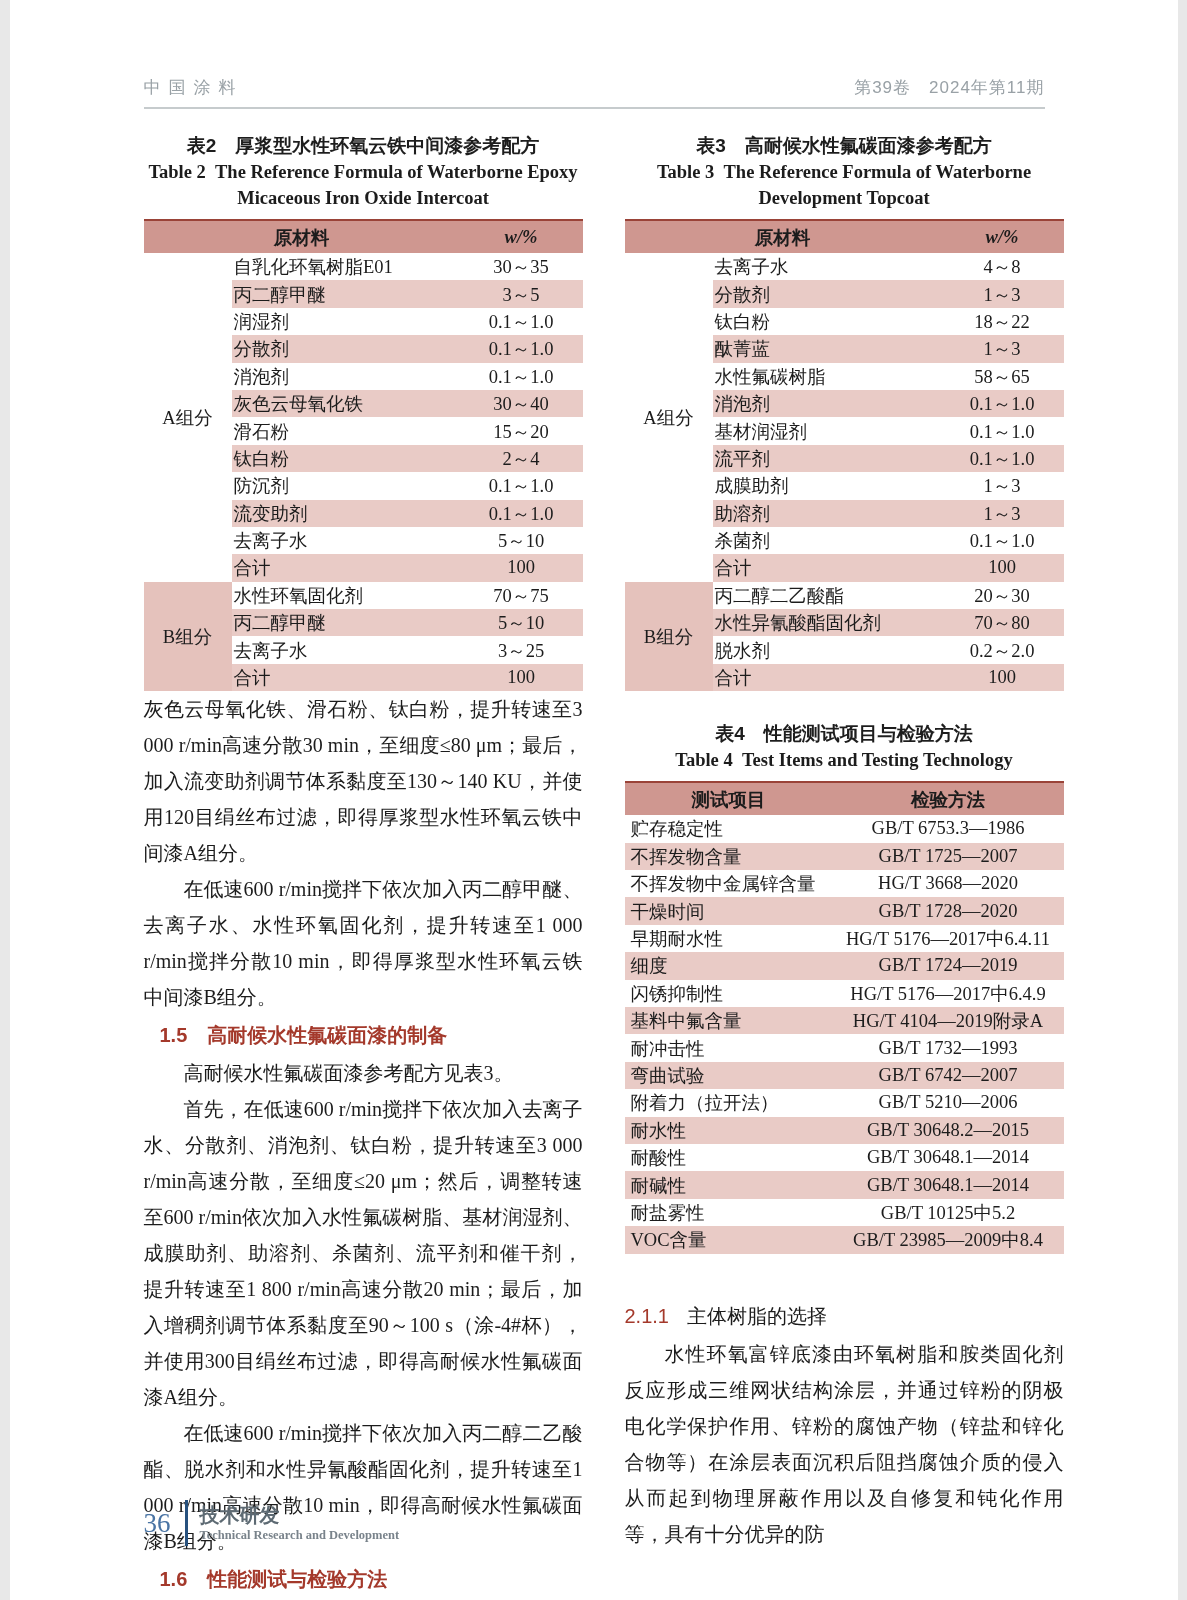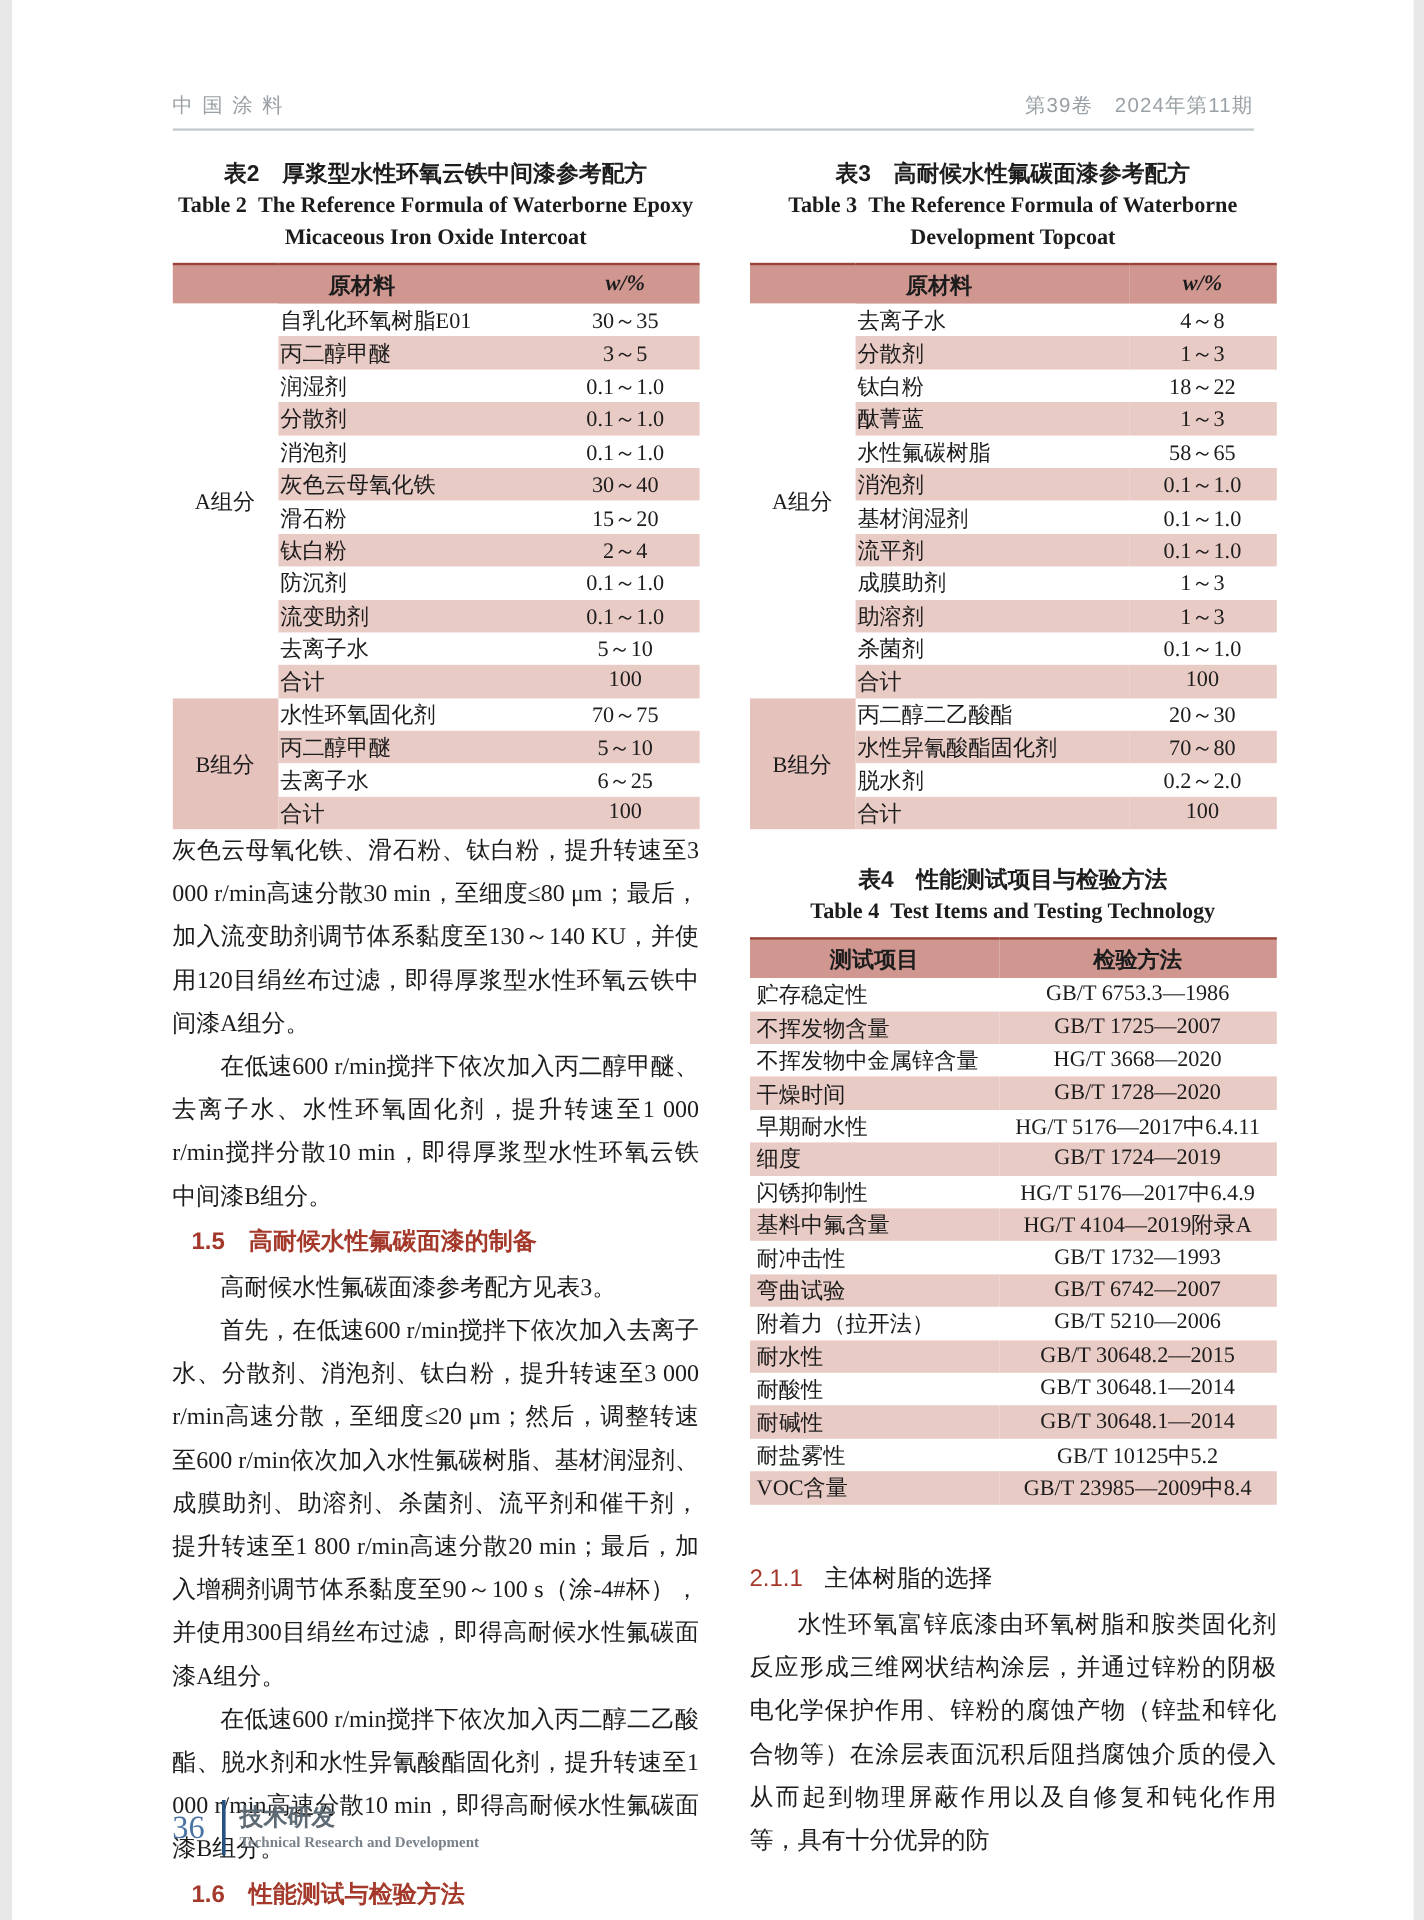--- a/index.html
+++ b/index.html
@@ -155,21 +155,21 @@
                   <th class="glabel b" rowspan="4">B组分</th>
                   <td class="name">水性环氧固化剂</td>
                   <td class="val">70～75</td>
                 </tr>
                 <tr class="shaded">
                   <td class="name">丙二醇甲醚</td>
                   <td class="val">5～10</td>
                 </tr>
                 <tr>
                   <td class="name">去离子水</td>
-                  <td class="val">6～25</td>
+                  <td class="val">3～25</td>
                 </tr>
                 <tr class="shaded">
                   <td class="name">合计</td>
                   <td class="val">100</td>
                 </tr>
               </tbody>
           </table>
         </div>
 
         <p class="body first-para">灰色云母氧化铁、滑石粉、钛白粉，提升转速至3 000 r/min高速分散30 min，至细度≤80 μm；最后，加入流变助剂调节体系黏度至130～140 KU，并使用120目绢丝布过滤，即得厚浆型水性环氧云铁中间漆A组分。</p>

